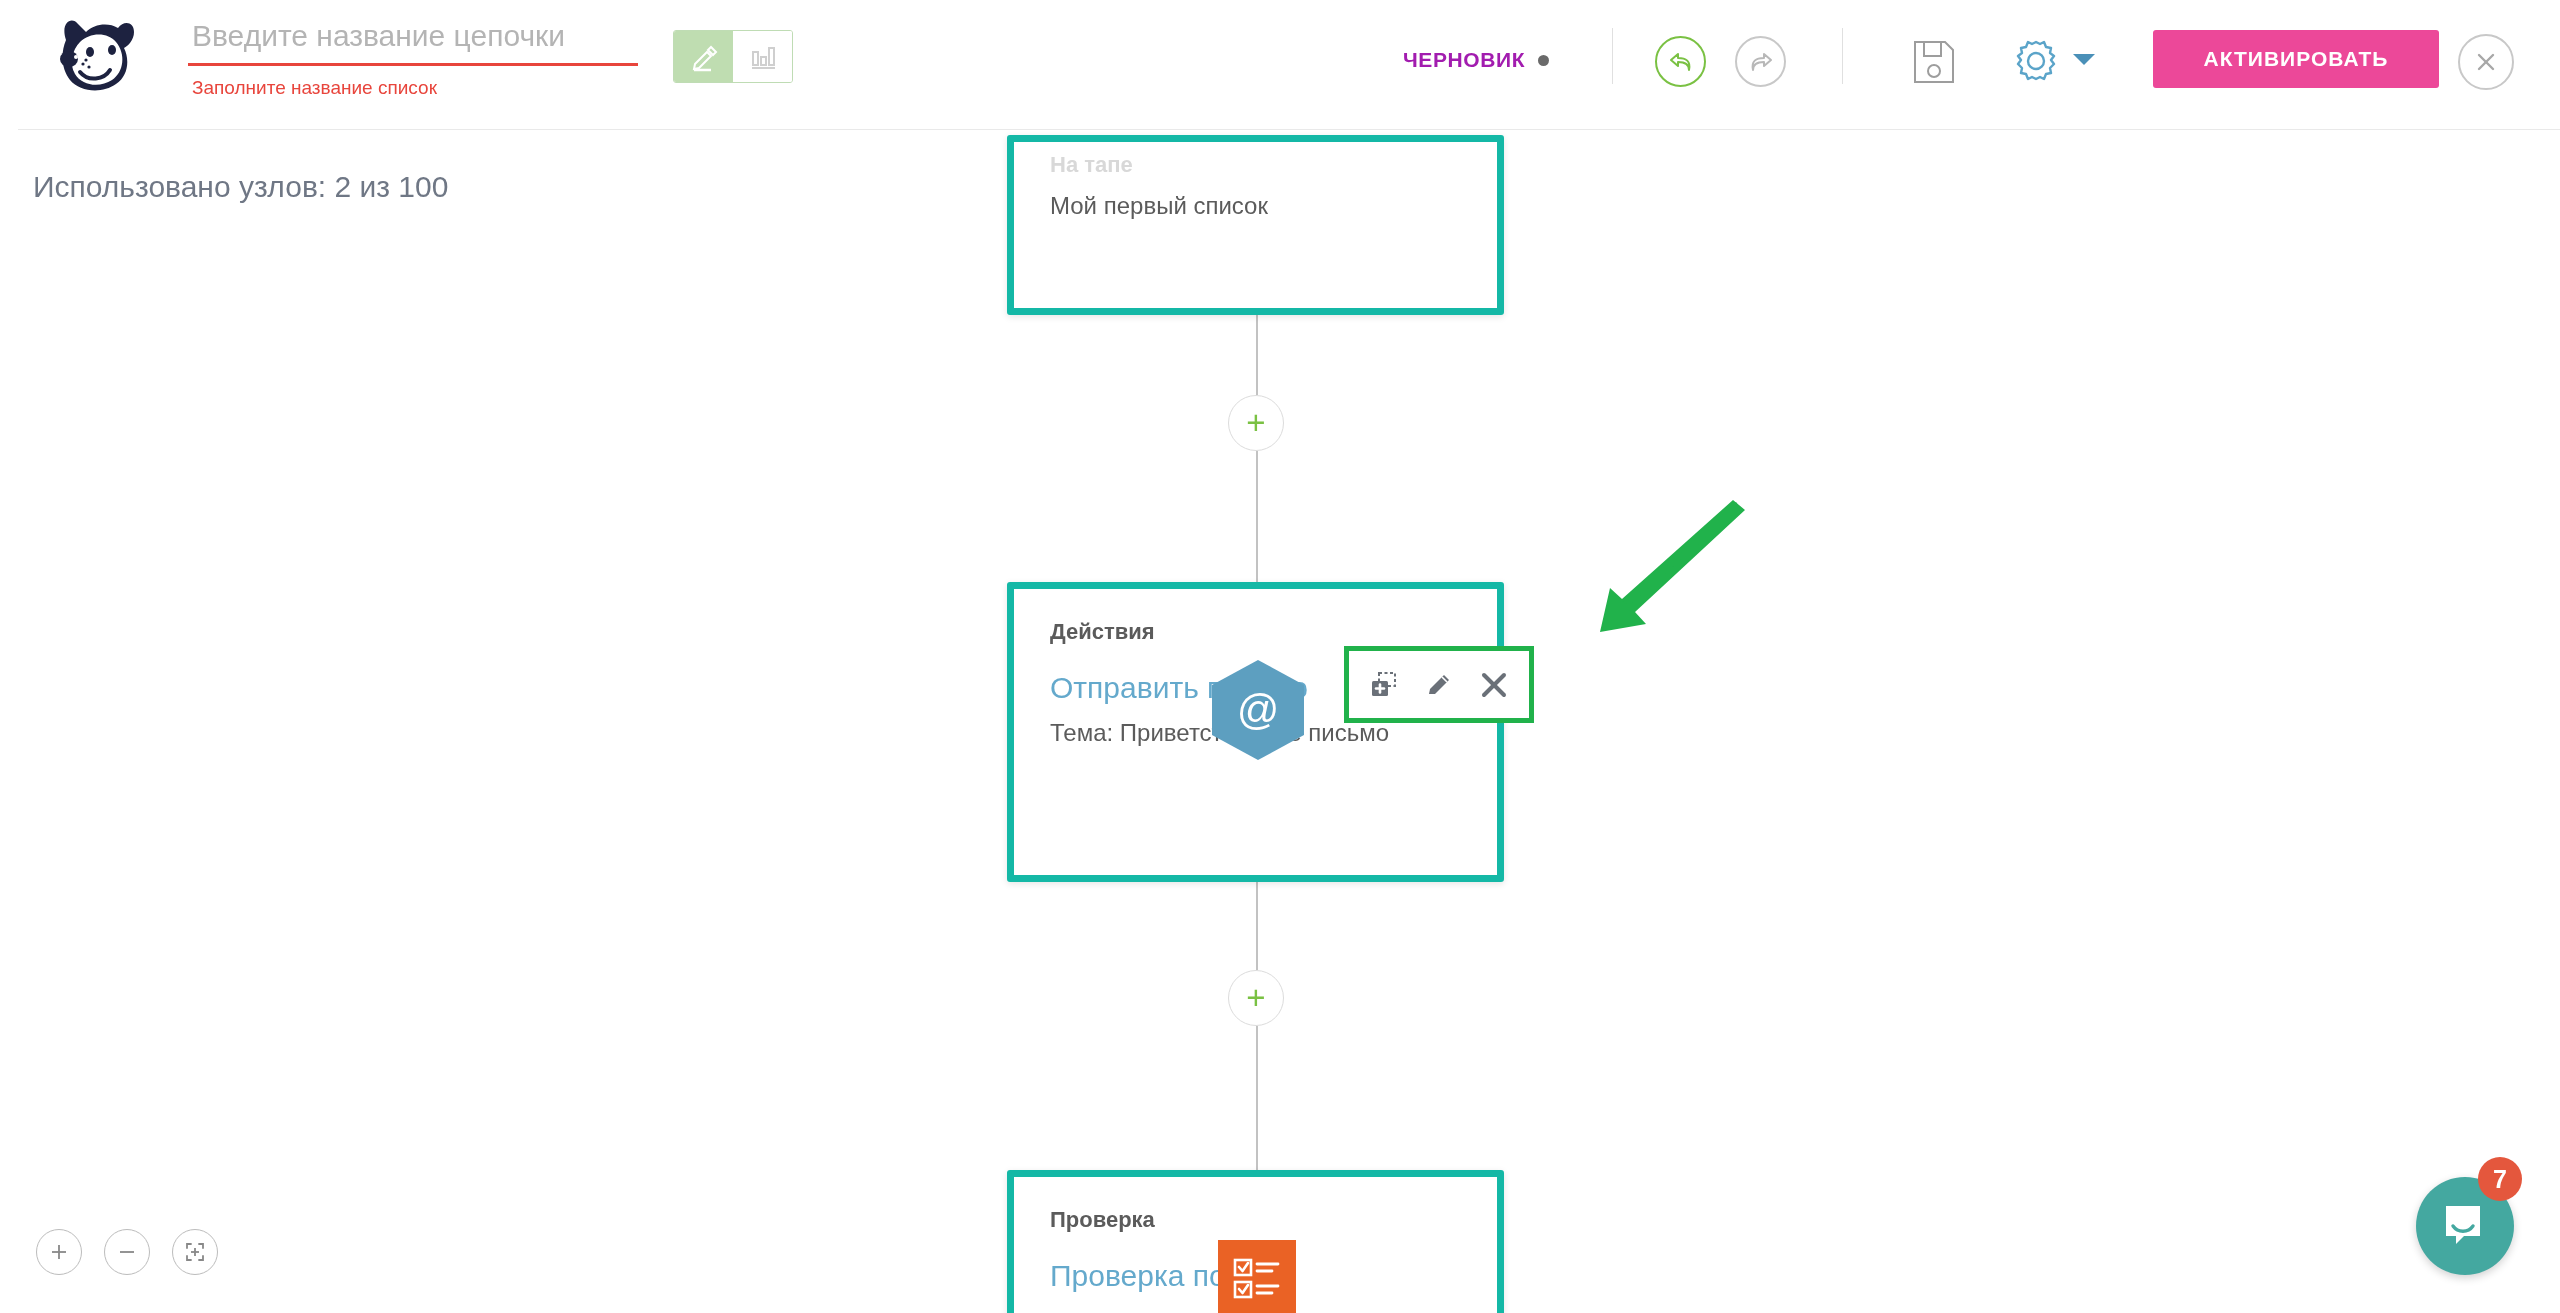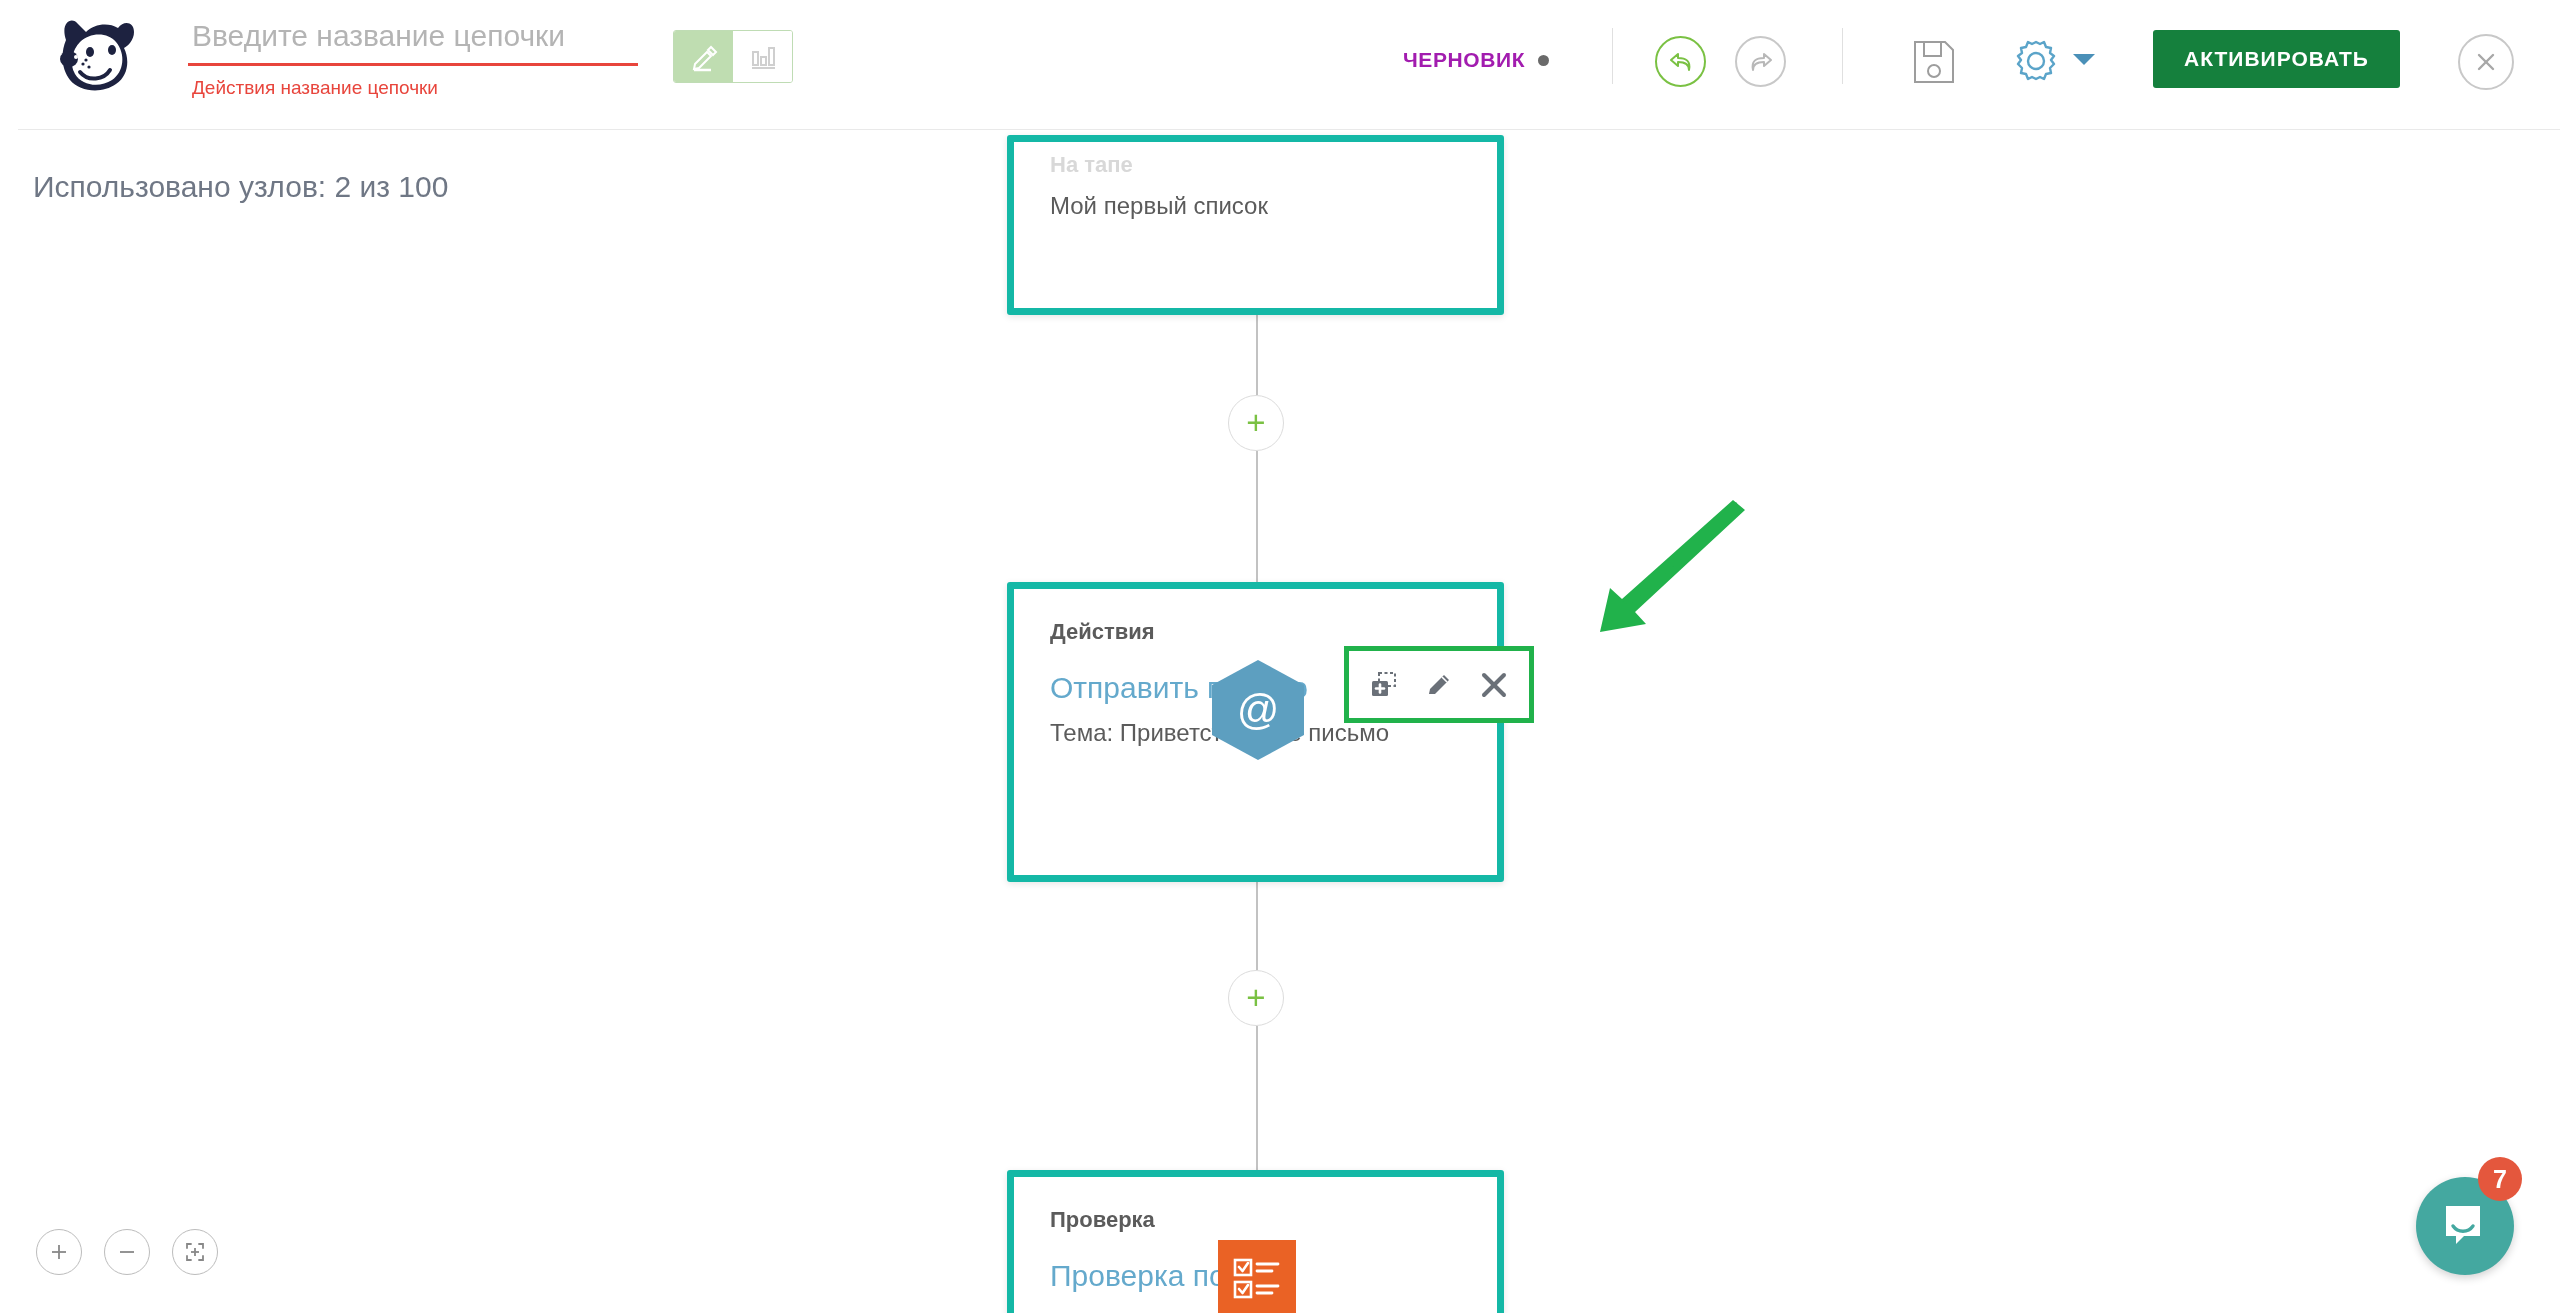--- a/index.html
+++ b/index.html
@@ -94,22 +94,22 @@
   .save-btn { left: 1888px; width: 56px; height: 56px; }
   .gear-btn { left: 1990px; width: 56px; height: 56px; }
   .gear-caret {
     position: absolute; left: 2055px; top: 54px;
     width: 0; height: 0;
     border-left: 11px solid transparent; border-right: 11px solid transparent;
     border-top: 11px solid #4a90b8; cursor: pointer;
   }
   .activate-btn {
     position: absolute; left: 2135px; top: 30px;
-    width: 247px; height: 58px;
-    background: #15803d; color: #ffffff;
+    width: 286px; height: 58px;
+    background: #ec4899; color: #ffffff;
     font-size: 21px; font-weight: bold; letter-spacing: 1px;
     border: none; border-radius: 3px; cursor: pointer;
     font-family: "Liberation Sans", sans-serif;
   }
 
   
   .canvas {
     position: absolute; top: 130px; left: 0;
     width: 2560px; height: 1183px;
     background: #ffffff; overflow: hidden;
@@ -237,21 +237,21 @@
       <circle cx="30" cy="43" r="2" fill="#ffffff"></circle>
       <path d="M34 58 C42 68 58 66 64 56" stroke="#1d2240" stroke-width="4" fill="none" stroke-linecap="round"></path>
       <circle cx="37" cy="50" r="1.6" fill="#1d2240"></circle>
       <circle cx="43" cy="53" r="1.6" fill="#1d2240"></circle>
       <circle cx="40" cy="46" r="1.6" fill="#1d2240"></circle>
     </svg>
   </div>
 
   <div class="title-block">
     <input class="title-input" type="text" placeholder="Введите название цепочки" style="">
-    <div class="title-error">Действия название цепочки</div>
+    <div class="title-error">Заполните название список</div>
   </div>
 
   <div class="mode-toggle">
     <div class="mode-btn active">
       <svg width="30" height="30" viewBox="0 0 30 30">
         <path d="M6 22 L18 10 L22 14 L10 26 L5 27 Z" fill="none" stroke="#ffffff" stroke-width="2"></path>
         <path d="M19 8 L22 5 L27 10 L24 13 Z" fill="none" stroke="#ffffff" stroke-width="2"></path>
         <line x1="5" y1="28" x2="22" y2="28" stroke="#ffffff" stroke-width="2.4"></line>
       </svg>
     </div>

